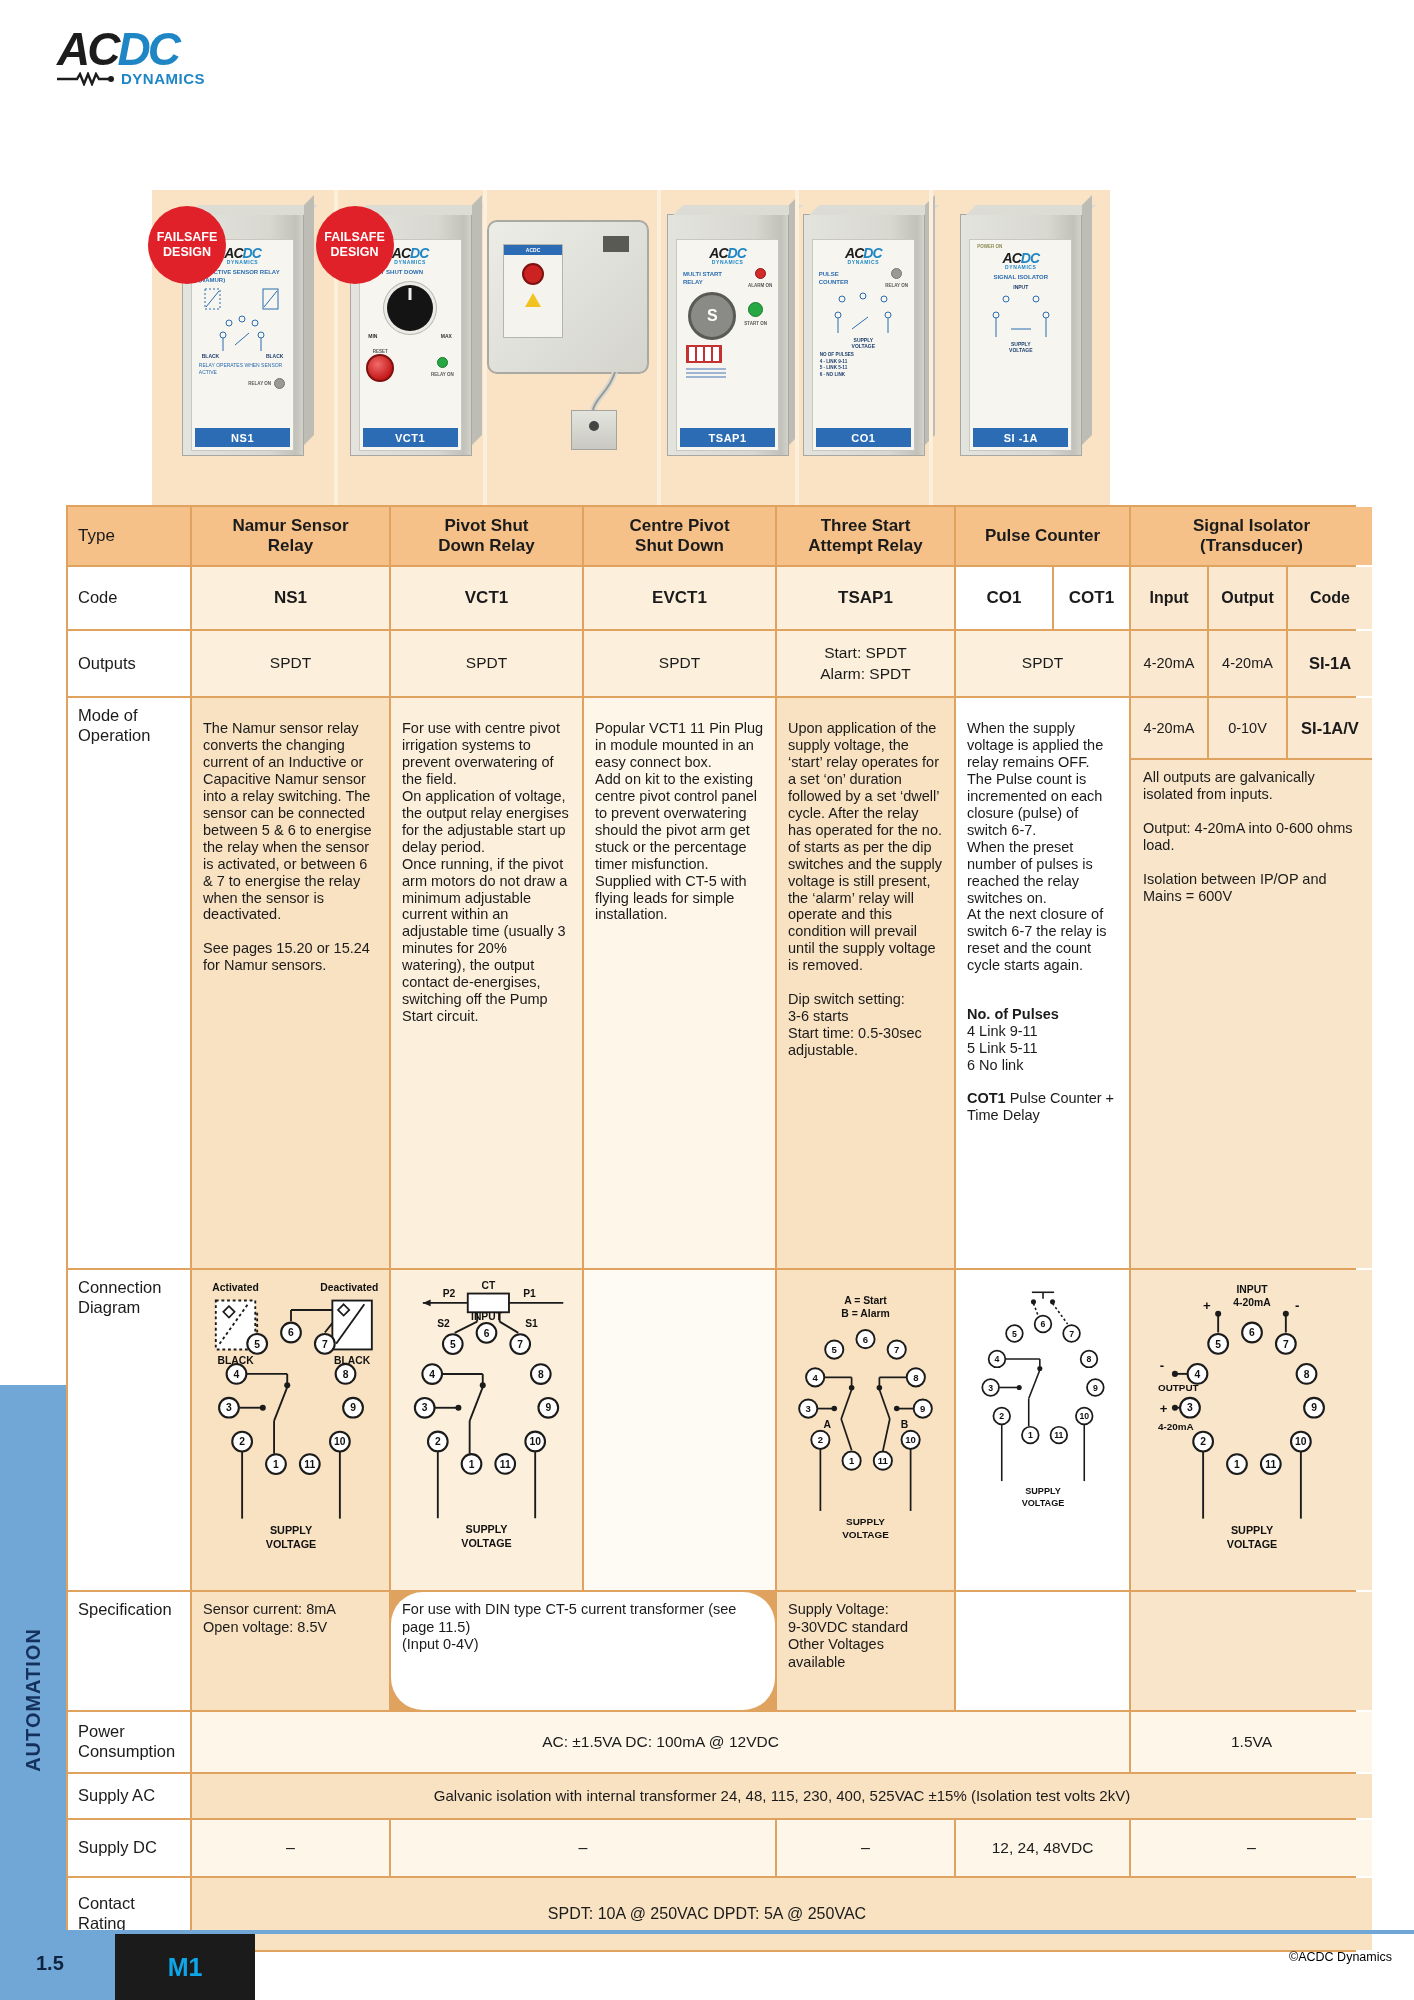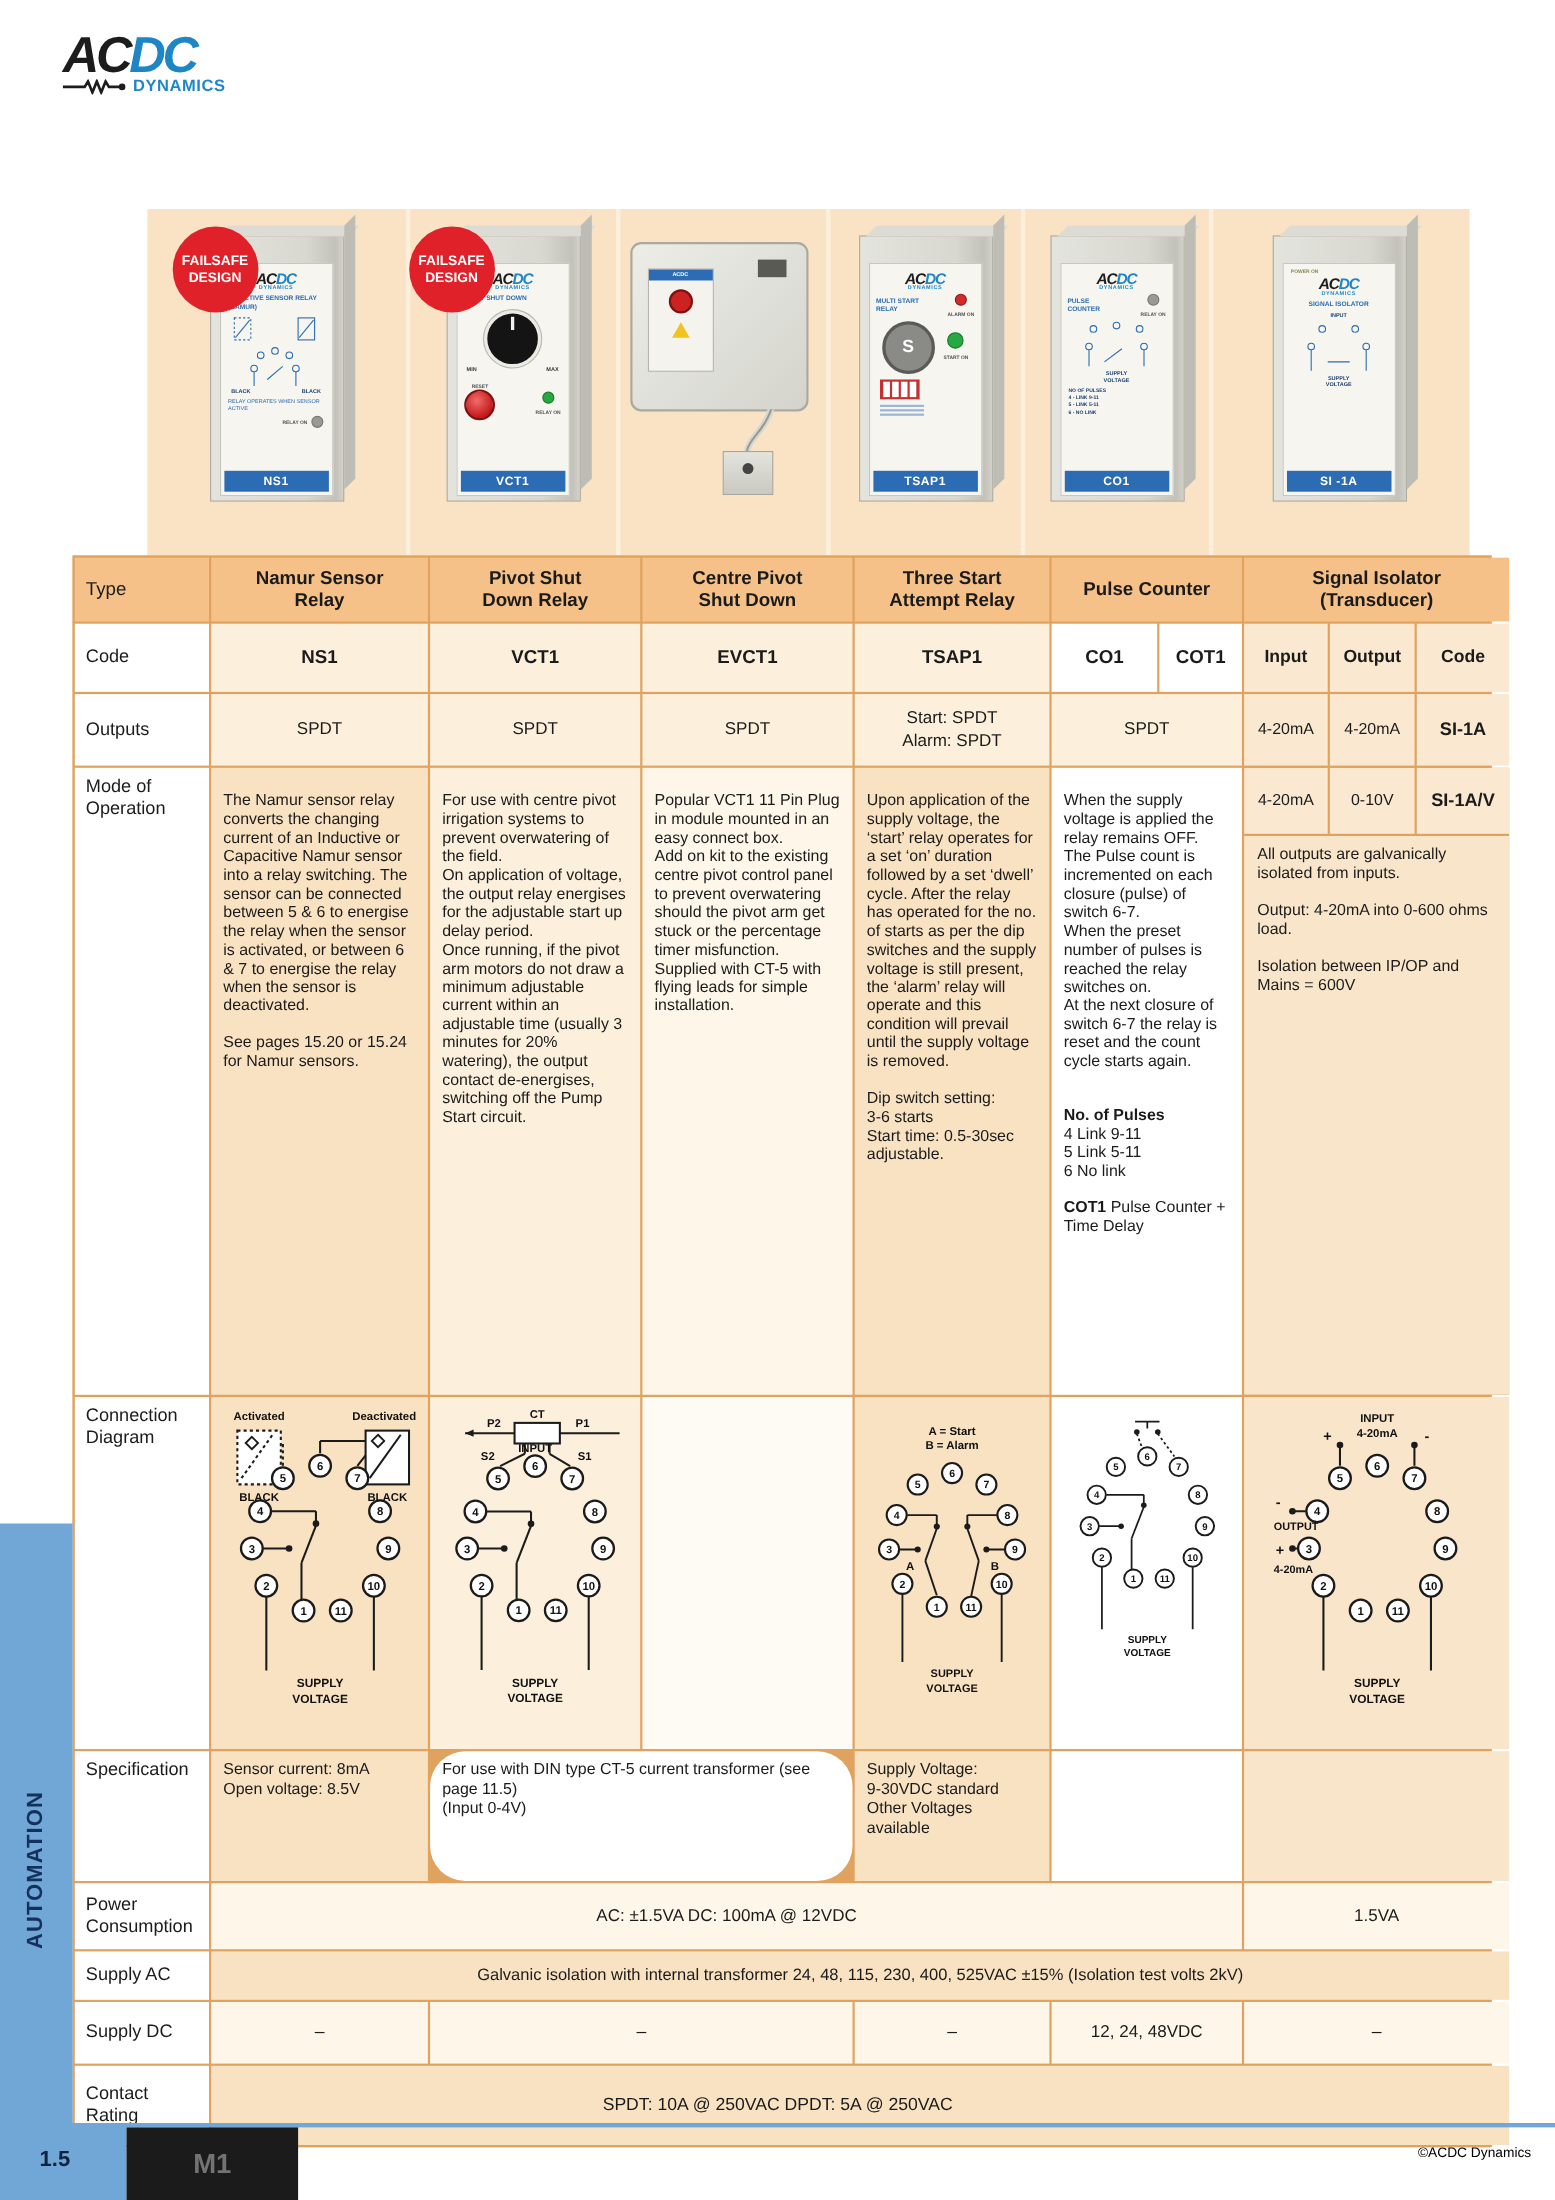--- a/index.html
+++ b/index.html
@@ -14,21 +14,21 @@
   .logotext .ac{color:#1c1c1c;}
   .logotext .dc{color:#1f86c5;}
   .logoline{display:flex;align-items:center;margin-top:-2px;}
   .logoline .dyn{color:#1f86c5;font-weight:bold;font-size:15px;letter-spacing:.5px;}
 
   
   #banner{position:absolute;left:0;top:143px;width:1414px;height:48px;background:#F59D1E;}
   #banner .btxt{position:absolute;left:555px;top:50%;transform:translate(-50%,-50%);color:#fff;font-weight:bold;font-size:27px;letter-spacing:.5px;white-space:nowrap;}
 
   
-  #strip{position:absolute;left:134px;top:190px;width:1202px;height:315px;background:#FAE3C4;display:flex;}
+  #strip{position:absolute;left:152px;top:190px;width:958px;height:315px;background:#FAE3C4;display:flex;}
   .pcell{position:relative;display:flex;justify-content:center;padding-top:24px;box-sizing:border-box;}
   .pcell + .pcell{border-left:4px solid #FCF0DC;}
 
   .devwrap{position:relative;}
   .dev{position:relative;width:120px;height:240px;background:linear-gradient(90deg,#E4E4DE 0%,#D8D8D1 72%,#C2C2BA 94%,#D2D2CA 100%);border:1px solid #A8A8A0;}
   .devtop{position:absolute;left:5px;top:-10px;width:100%;height:10px;background:#DCDCD5;transform:skewX(-45deg);transform-origin:bottom left;}
   .devside{position:absolute;top:-10px;right:-11px;width:10px;height:100%;background:#BDBDB5;transform:skewY(-45deg);transform-origin:top left;}
   .panel{position:absolute;left:8px;right:9px;top:24px;bottom:4px;background:#F6F5F0;border:1px solid #C8C8C0;display:flex;flex-direction:column;align-items:center;padding:4px 3px 24px;box-sizing:border-box;}
   .band{position:absolute;left:3px;right:3px;bottom:3px;height:19px;background:#2C6CB4;color:#fff;font-weight:bold;font-size:11px;display:flex;align-items:center;justify-content:center;letter-spacing:.5px;}
   .badge{position:absolute;left:-34px;top:-8px;width:78px;height:78px;border-radius:50%;background:#E02129;color:#fff;font-weight:800;font-size:12.5px;line-height:1.2;display:flex;align-items:center;justify-content:center;text-align:center;z-index:5;white-space:pre-line;}
@@ -96,21 +96,21 @@
   svg text{font-family:"Liberation Sans","DejaVu Sans",sans-serif;}
   .speccell{padding:9px 11px;font-size:14.5px;line-height:1.22;}
   .dashcell{font-size:16px;}
 
   
   #blueline{position:absolute;left:0;top:1930px;width:1414px;height:4px;background:#70A7D7;}
   #sidebar{position:absolute;left:0;top:1385px;width:66px;height:549px;background:#70A7D7;}
   #sidebar2{position:absolute;left:0;top:1930px;width:115px;height:70px;background:#70A7D7;}
   #autotext{position:absolute;left:33px;top:1700px;transform:translate(-50%,-50%) rotate(-90deg);font-weight:bold;font-size:20px;letter-spacing:1px;color:#14305c;white-space:nowrap;}
   #pagenum{position:absolute;left:36px;top:1952px;font-weight:bold;font-size:20px;color:#10233f;}
-  #m1box{position:absolute;left:115px;top:1934px;width:156px;height:66px;background:#1b1b1b;color:#737373;font-weight:bold;font-size:25px;display:flex;align-items:center;justify-content:center;}
+  #m1box{position:absolute;left:115px;top:1934px;width:140px;height:66px;background:#1b1b1b;color:#0ea5e9;font-weight:bold;font-size:25px;display:flex;align-items:center;justify-content:center;}
   #copyright{position:absolute;right:22px;top:1950px;font-size:12.5px;color:#000000;}
 </style>
 </head>
 <body>
 
 <div id="page">
 
   <div id="logo">
     <div class="logotext"><span class="ac">AC</span><span class="dc">DC</span></div>
     <div class="logoline">

